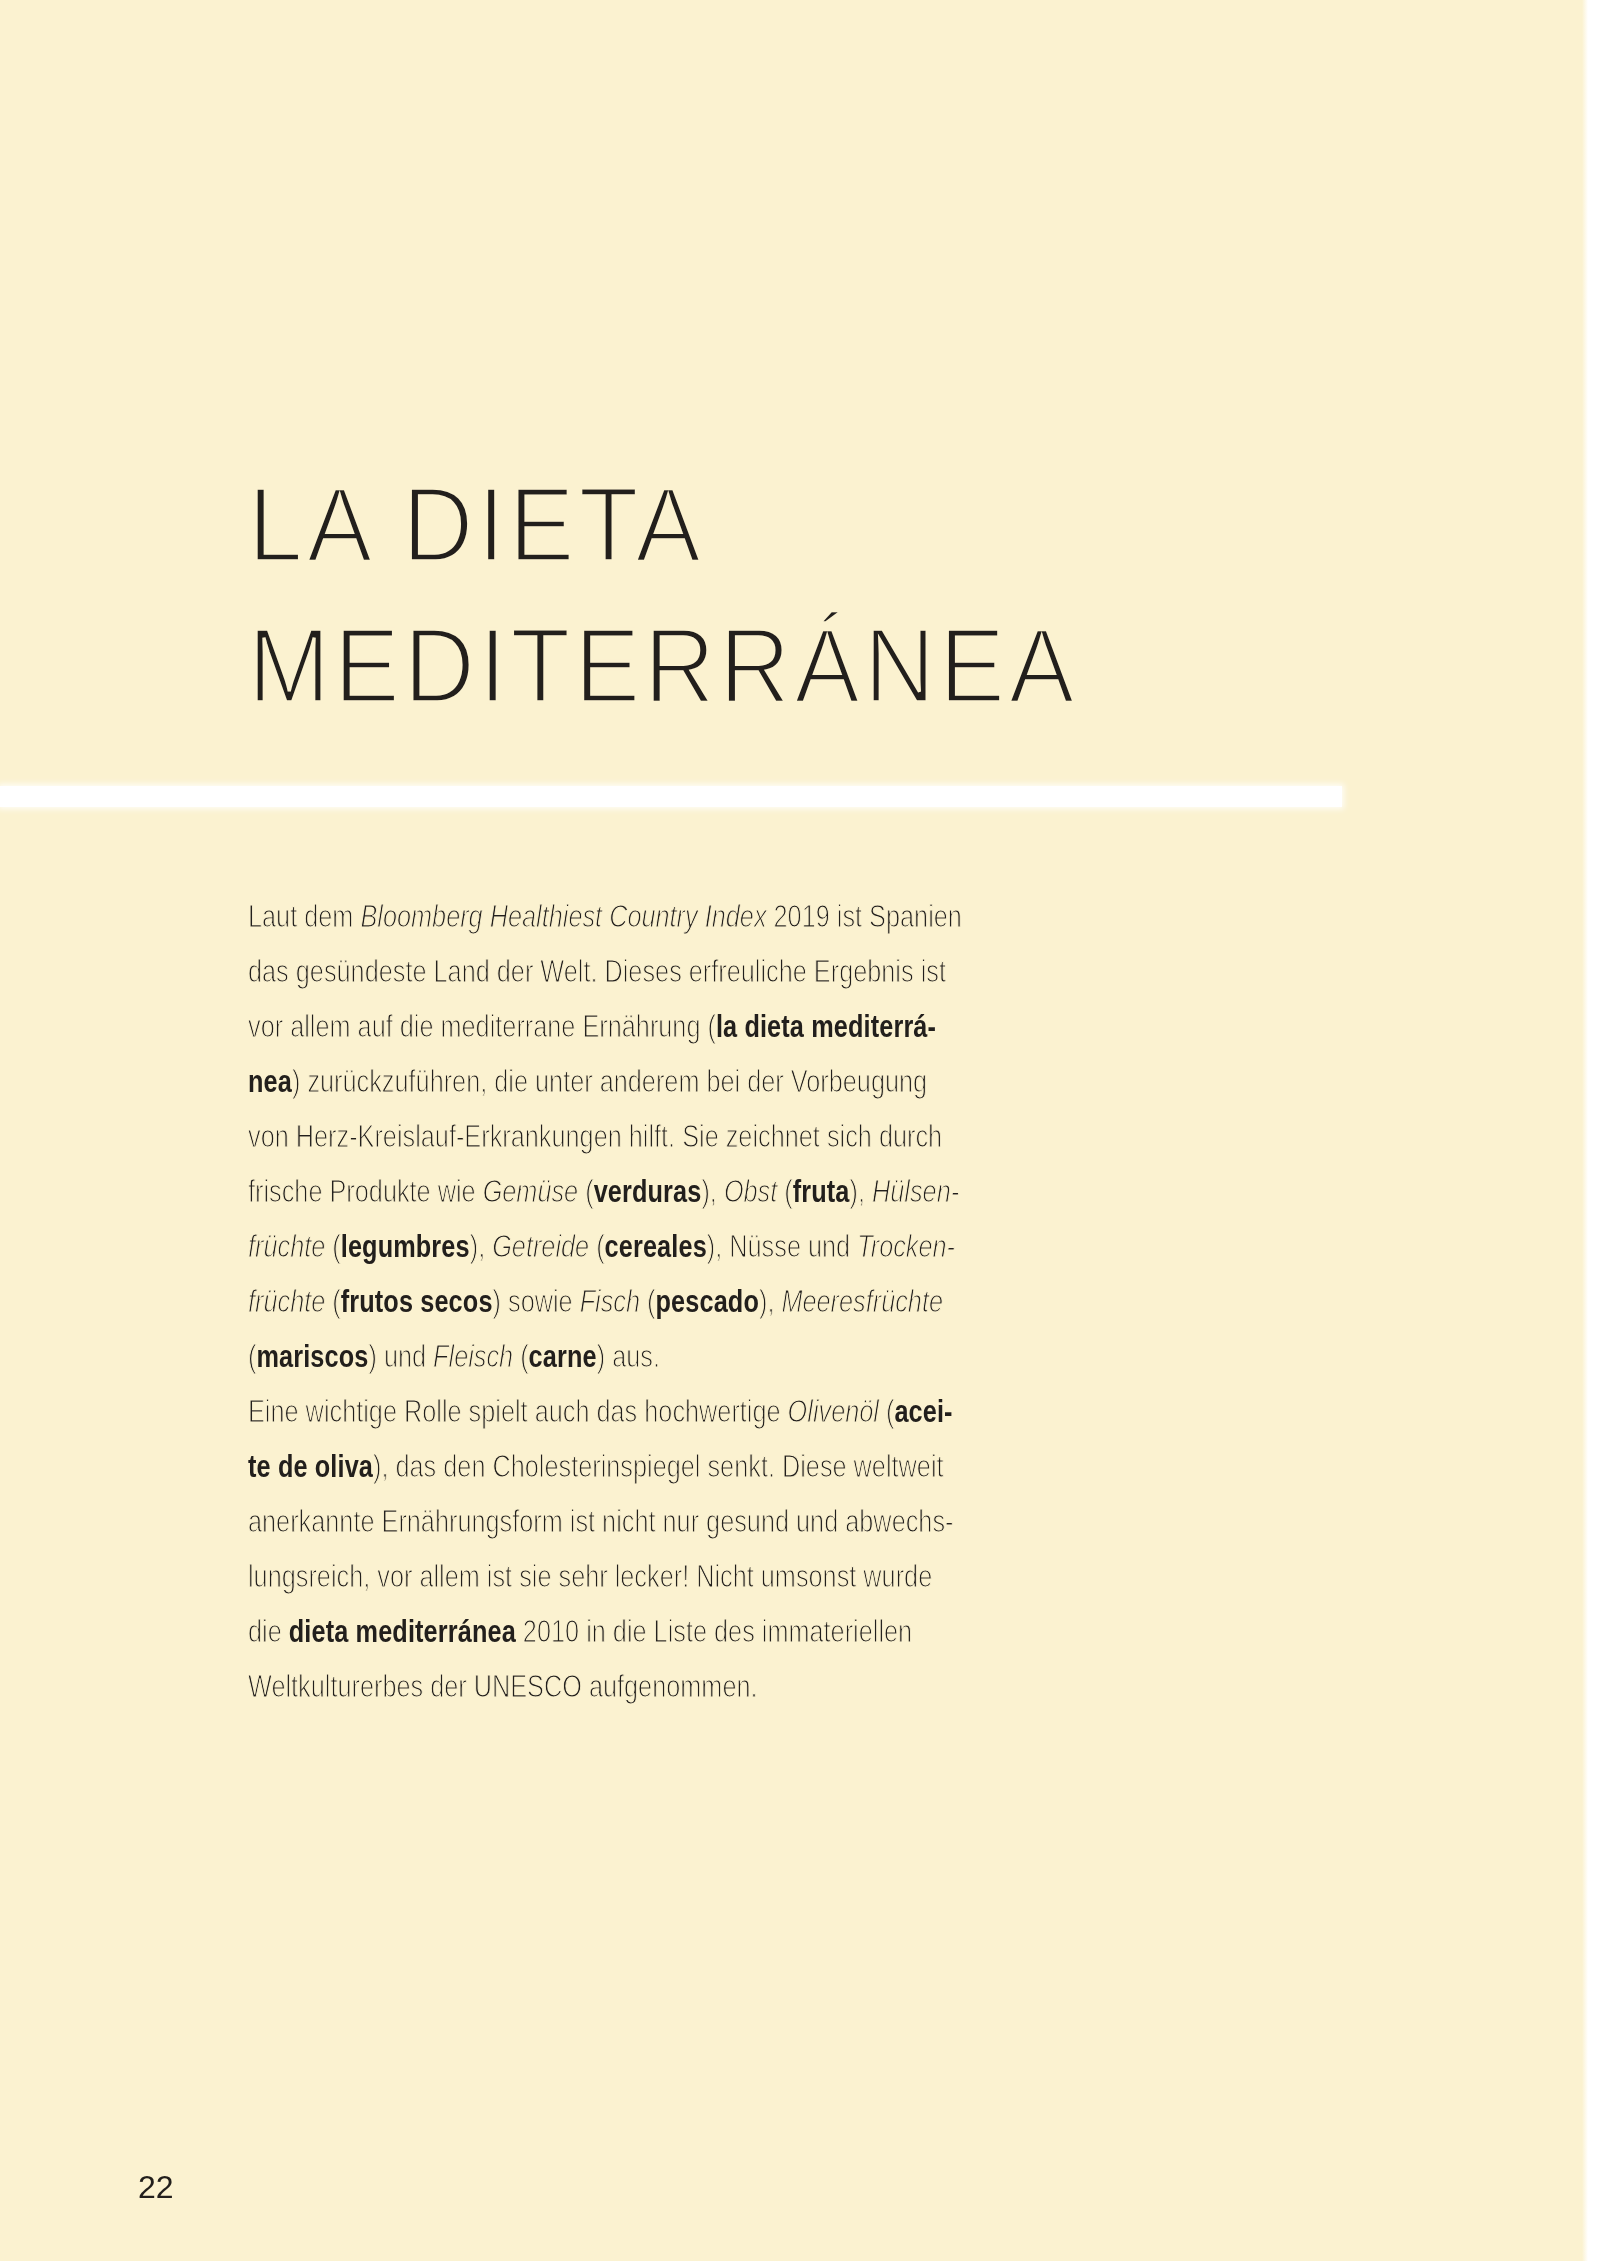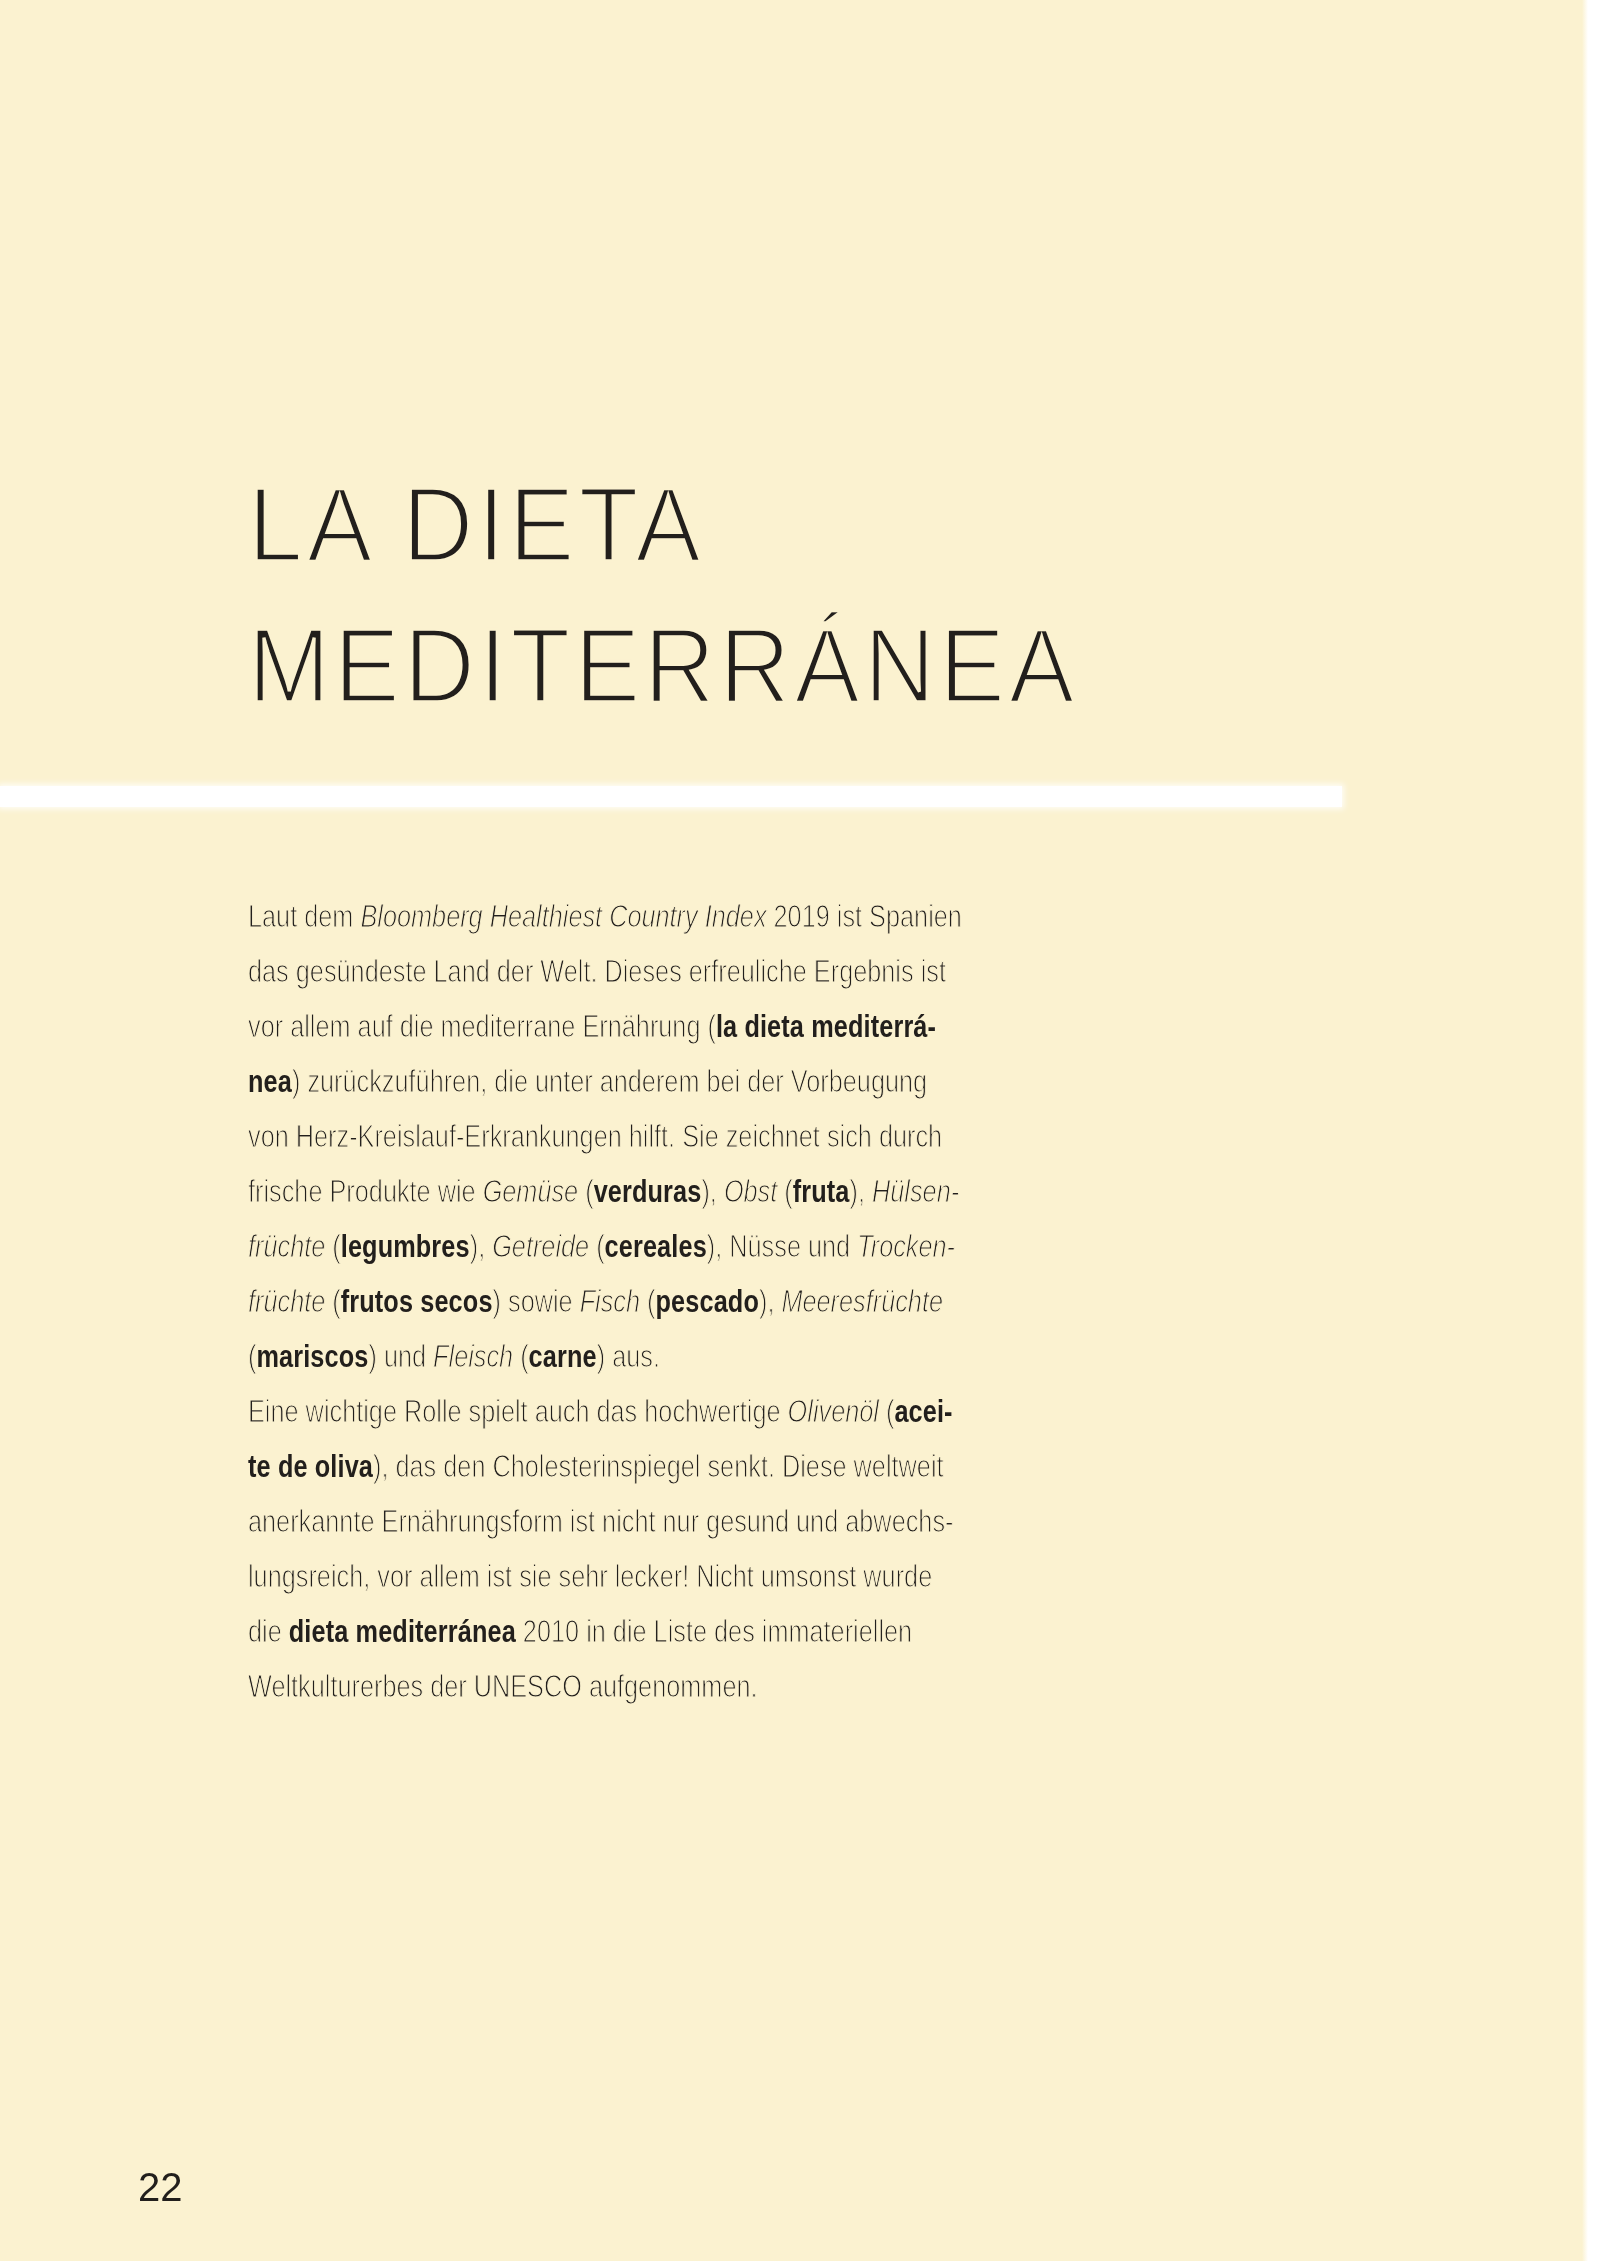--- a/index.html
+++ b/index.html
@@ -58,21 +58,21 @@
     transform:scaleX(0.79);
     transform-origin:0 50%;
     -webkit-text-stroke:1.1px var(--bg);
   }
   .seg-r{font-style:normal;font-weight:400;}
   .seg-i{font-style:italic;font-weight:400;}
   .seg-b{font-style:normal;font-weight:700;-webkit-text-stroke:0px transparent;letter-spacing:0.005em;}
   .page-number{
     position:absolute;
     left:138px;top:2164px;
-    font-size:40px;
+    font-size:32px;
     line-height:46px;
     color:var(--ink);
     font-weight:400;
   }
 </style>
 </head>
 <body>
 
 <div class="page">
   <div class="sheet"></div>

